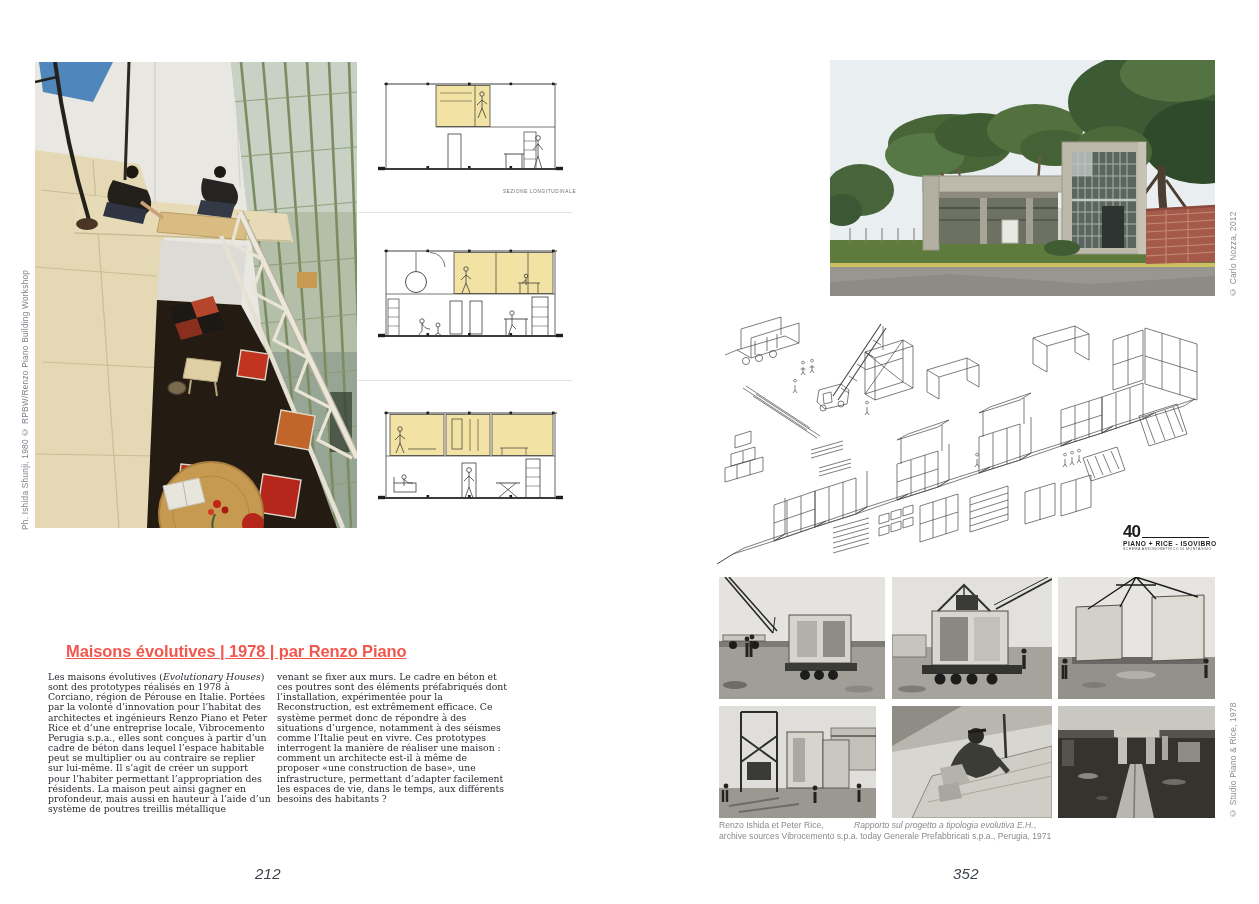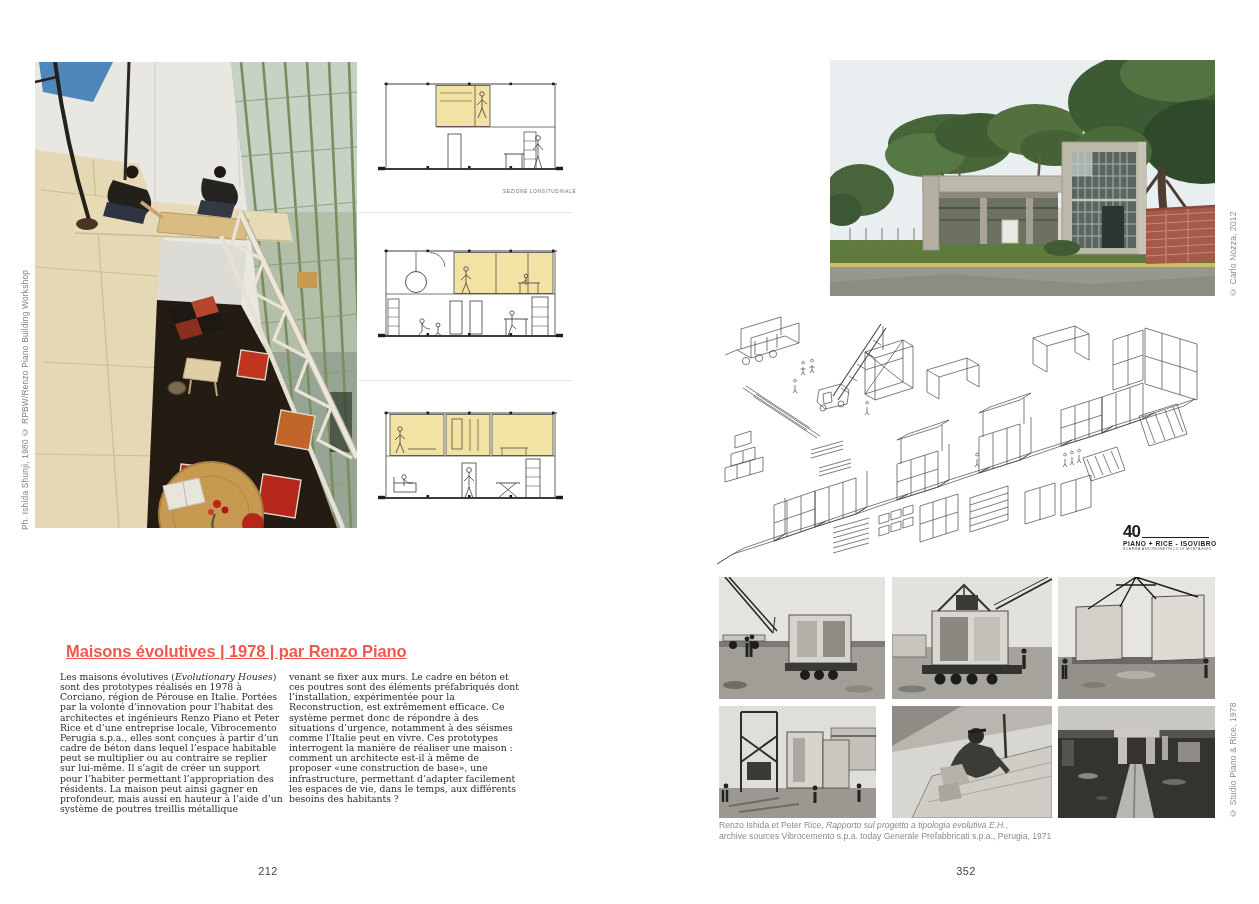--- a/index.html
+++ b/index.html
@@ -3,33 +3,33 @@
 <meta charset="utf-8">
 <style>
   html,body{margin:0;padding:0;background:#ffffff;width:1259px;height:904px;overflow:hidden;
             font-family:"Liberation Sans",sans-serif;}
   .spread{position:relative;width:1259px;height:904px;background:#fff;}
   .abs{position:absolute;}
 
   
   .title{position:absolute;left:66px;top:642px;font-weight:bold;font-size:16.5px;
          letter-spacing:-0.1px;color:#f2574e;white-space:nowrap;text-decoration:underline;}
-  .columns{position:absolute;left:60px;top:672px;width:462px;display:flex;gap:6px;}
+  .columns{position:absolute;left:48px;top:672px;width:462px;display:flex;gap:6px;}
   .bodycol{font-family:"DejaVu Serif",serif;font-size:9.3px;line-height:10.15px;
            color:#2b2b33;text-align:left;}
   .col1{width:223px;}
   .col2{width:233px;}
-  .pagenum{position:absolute;top:865px;width:44px;text-align:center;font-size:11px;
-           color:#3d424c;letter-spacing:0.4px;}
+  .pagenum{position:absolute;top:865px;width:44px;text-align:center;font-size:15px;
+           color:#3d424c;letter-spacing:0.4px;font-style:italic;}
   .v-credit{position:absolute;writing-mode:vertical-rl;transform:rotate(180deg);
             font-size:8.4px;letter-spacing:0.2px;white-space:nowrap;color:#8c8c8c;}
   .v-credit.dark{color:#7b838b;}
   .caption{position:absolute;left:719px;top:820px;width:460px;font-size:8.6px;
            line-height:10.6px;color:#8a8a8a;}
-  .caption i{}
+  .caption i{margin-left:28px;}
   .drawing-label{position:absolute;left:135px;top:129px;font-size:4.6px;letter-spacing:0.7px;
                  color:#6a6a66;white-space:nowrap;}
 
   
   .sections{position:absolute;left:368px;top:60px;width:200px;height:460px;}
   .sect-rule{position:absolute;left:-10px;width:214px;border-top:1px solid #e3e3df;height:0;}
   .sect-svg{position:absolute;left:10px;width:185px;height:97px;}
 
   
   .stamp{position:absolute;left:1123px;top:524px;width:86px;color:#1d1d1b;}

